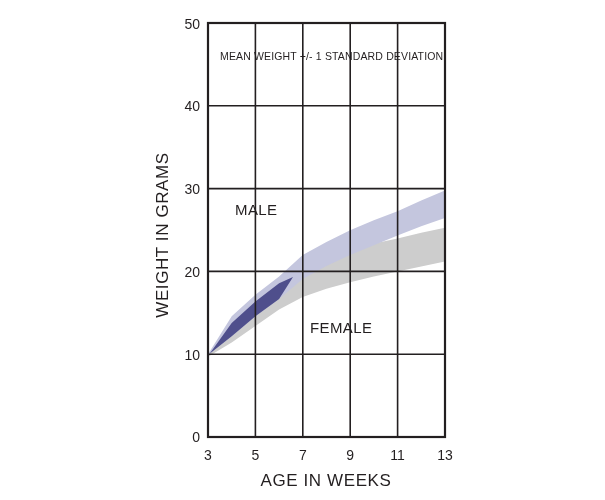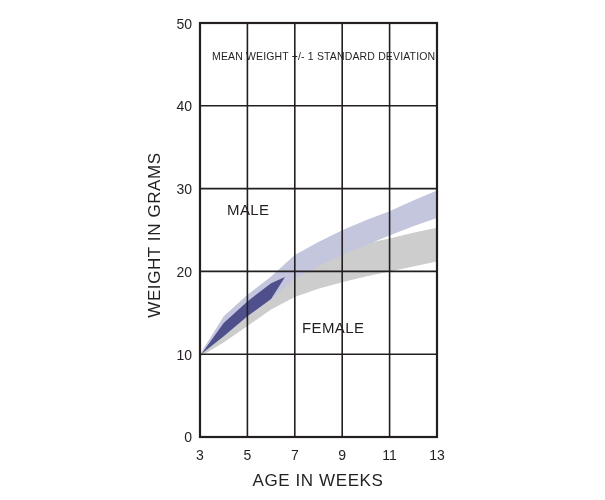--- a/index.html
+++ b/index.html
@@ -11,21 +11,21 @@
   body {
     width: 605px;
     height: 500px;
     position: relative;
     overflow: hidden;
     font-family: "Liberation Sans", sans-serif;
     color: #231f20;
   }
   #chart-root {
     position: absolute;
-    left: 0; top: 0;
+    left: 8px; top: 0;
     width: 541px;
     height: 500px;
   }
   .svg-layer {
     position: absolute;
     left: 0; top: 0;
   }
   .axis-title {
     font-family: "Liberation Sans", sans-serif;
     font-size: 17px;

